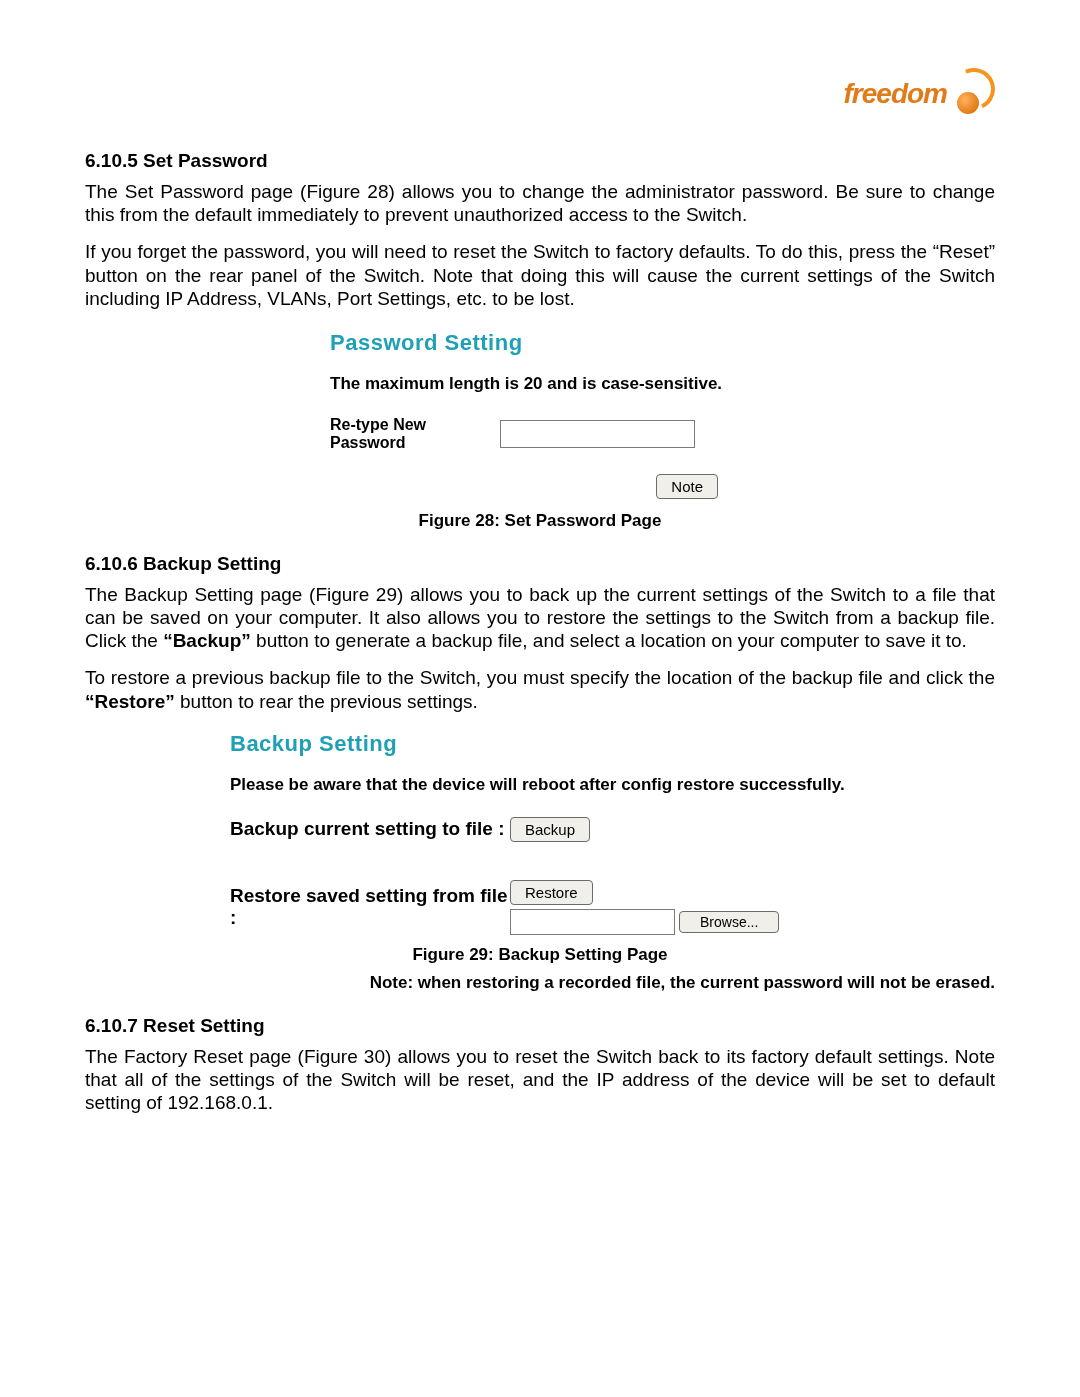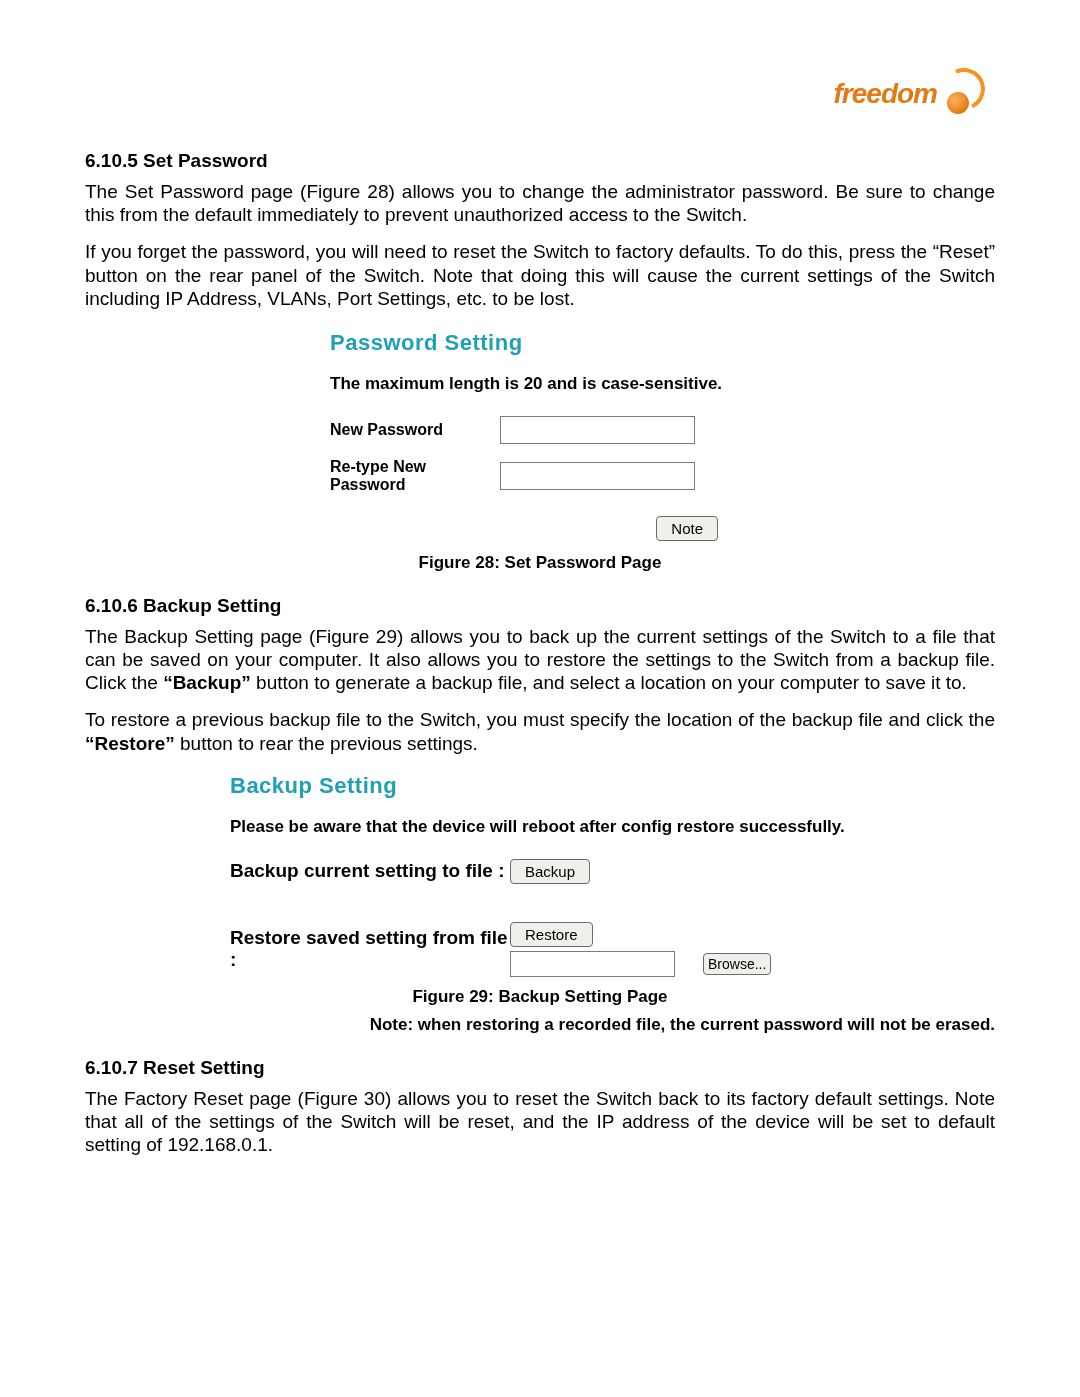--- a/index.html
+++ b/index.html
@@ -12,21 +12,21 @@
   .page {
     width: 1080px;
     min-height: 1397px;
     position: relative;
     box-sizing: border-box;
     padding: 60px 85px 60px 85px;
   }
   .logo {
     position: absolute;
     top: 68px;
-    right: 95px;
+    right: 85px;
   }
   .logo-inner {
     display: flex;
     align-items: center;
   }
   .logo-text {
     font-family: Arial, Helvetica, sans-serif;
     font-weight: bold;
     font-style: italic;
     color: #e17b17;
@@ -179,23 +179,22 @@
     padding: 1px 4px;
     font-size: 14px;
     margin-right: 4px;
     background: #fff;
   }
   .browse-btn {
     border: 1px solid #6b6b6b;
     border-radius: 4px;
     background: #f1efe9;
     font-size: 14px;
-    padding: 2px 4px;
+    padding: 2px 20px;
     cursor: default;
-    margin-left: 24px;
   }
   .content-start { margin-top: 90px; }
 </style>
 </head>
 <body>
 
 <div class="page">
 
   <div class="logo">
     <div class="logo-inner">
@@ -212,24 +211,20 @@
   <div class="h3">6.10.5 Set Password</div>
   <p class="body-text">The Set Password page (Figure 28) allows you to change the administrator password.  Be sure to change this from the default immediately to prevent unauthorized access to the Switch.</p>
   <p class="body-text">If you forget the password, you will need to reset the Switch to factory defaults.  To do this, press the “Reset” button on the rear panel of the Switch.  Note that doing this will cause the current settings of the Switch including IP Address, VLANs, Port Settings, etc. to be lost.</p>
 
   <div class="figure-wrap">
     <div class="panel-password">
       <div class="panel-title">Password Setting</div>
       <div class="panel-sub">The maximum length is 20 and is case-sensitive.</div>
 
       <div class="pwd-row">
-        <div class="pwd-label">New Password</div>
-        <input type="password" class="pwd-input" style="">
-      </div>
-      <div class="pwd-row">
         <div class="pwd-label">Re-type New Password</div>
         <input type="password" class="pwd-input" style="">
       </div>
 
       <div class="apply-row">
         <button class="btn">Note</button>
       </div>
     </div>
     <div class="figure-caption">Figure 28: Set Password Page</div>
   </div>

